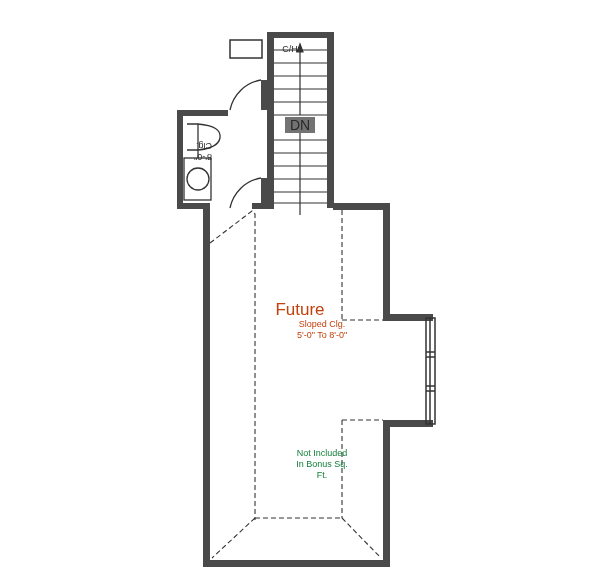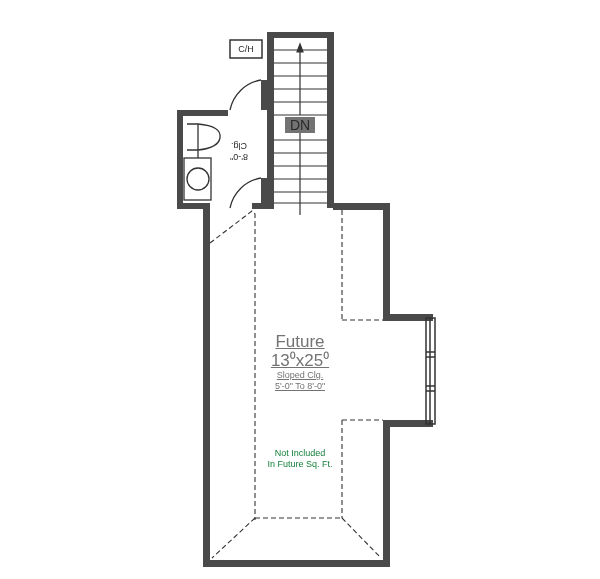--- a/index.html
+++ b/index.html
@@ -1,21 +1,21 @@
 <!DOCTYPE html>
 <html><head>
 <meta charset="utf-8">
 <style>
   html, body { margin:0; padding:0; background:#ffffff; }
   body { width:600px; height:579px; position:relative; overflow:hidden; font-family:"Liberation Sans", sans-serif; }
   #plan { position:absolute; left:0; top:0; width:600px; height:579px; }
   .lbl { position:absolute; color:#2a2a2a; text-align:center; white-space:nowrap; font-family:"Liberation Sans", sans-serif; }
   .room-name { font-size:17px; line-height:19px; }
   .room-dim { font-size:17px; line-height:19px; }
-  .small { font-size:9px; line-height:11px; }
+  .small { font-size:9px; line-height:11px;padding-left:44px; }
   .hand { font-family:"DejaVu Serif", serif; font-size:13px; font-weight:bold; letter-spacing:1px; }
 </style>
 </head>
 <body>
 
 <svg id="plan" viewBox="0 0 600 579" xmlns="http://www.w3.org/2000/svg">
 
   <g fill="#4a4a4a">
 
     <rect x="203" y="203" width="7" height="364"></rect>
@@ -102,23 +102,22 @@
 
 <div class="lbl small" style="left:230px; top:44px; width:32px;">C/H</div>
 
 <div class="lbl" style="left:285px; top:117px; width:30px; font-size:14px; line-height:16px; background:#737373;">DN</div>
 
 <div style="position:absolute; left:222px; top:140px; width:34px; transform:rotate(180deg); text-align:center; color:#2a2a2a;">
   <div class="small">8'-0"</div>
   <div class="small">Clg.</div>
 </div>
 
-<div style="position:absolute; left:230px; top:332px; width:140px; text-align:center; color:#737373;text-decoration:underline;">
+<div style="position:absolute; left:230px; top:300px; width:140px; text-align:center; color:#c2410c;">
   <div class="room-name">Future</div>
-  <div class="room-dim">13⁰x25⁰</div>
   <div class="small">Sloped Clg.</div>
   <div class="small">5'-0" To 8'-0"</div>
 </div>
 
 <div style="position:absolute; left:248px; top:448px; width:104px; text-align:center; color:#15803d;">
   <div class="small">Not Included</div>
-  <div class="small">In Future Sq. Ft.</div>
+  <div class="small">In Bonus Sq. Ft.</div>
 </div>
 
 </body></html>

